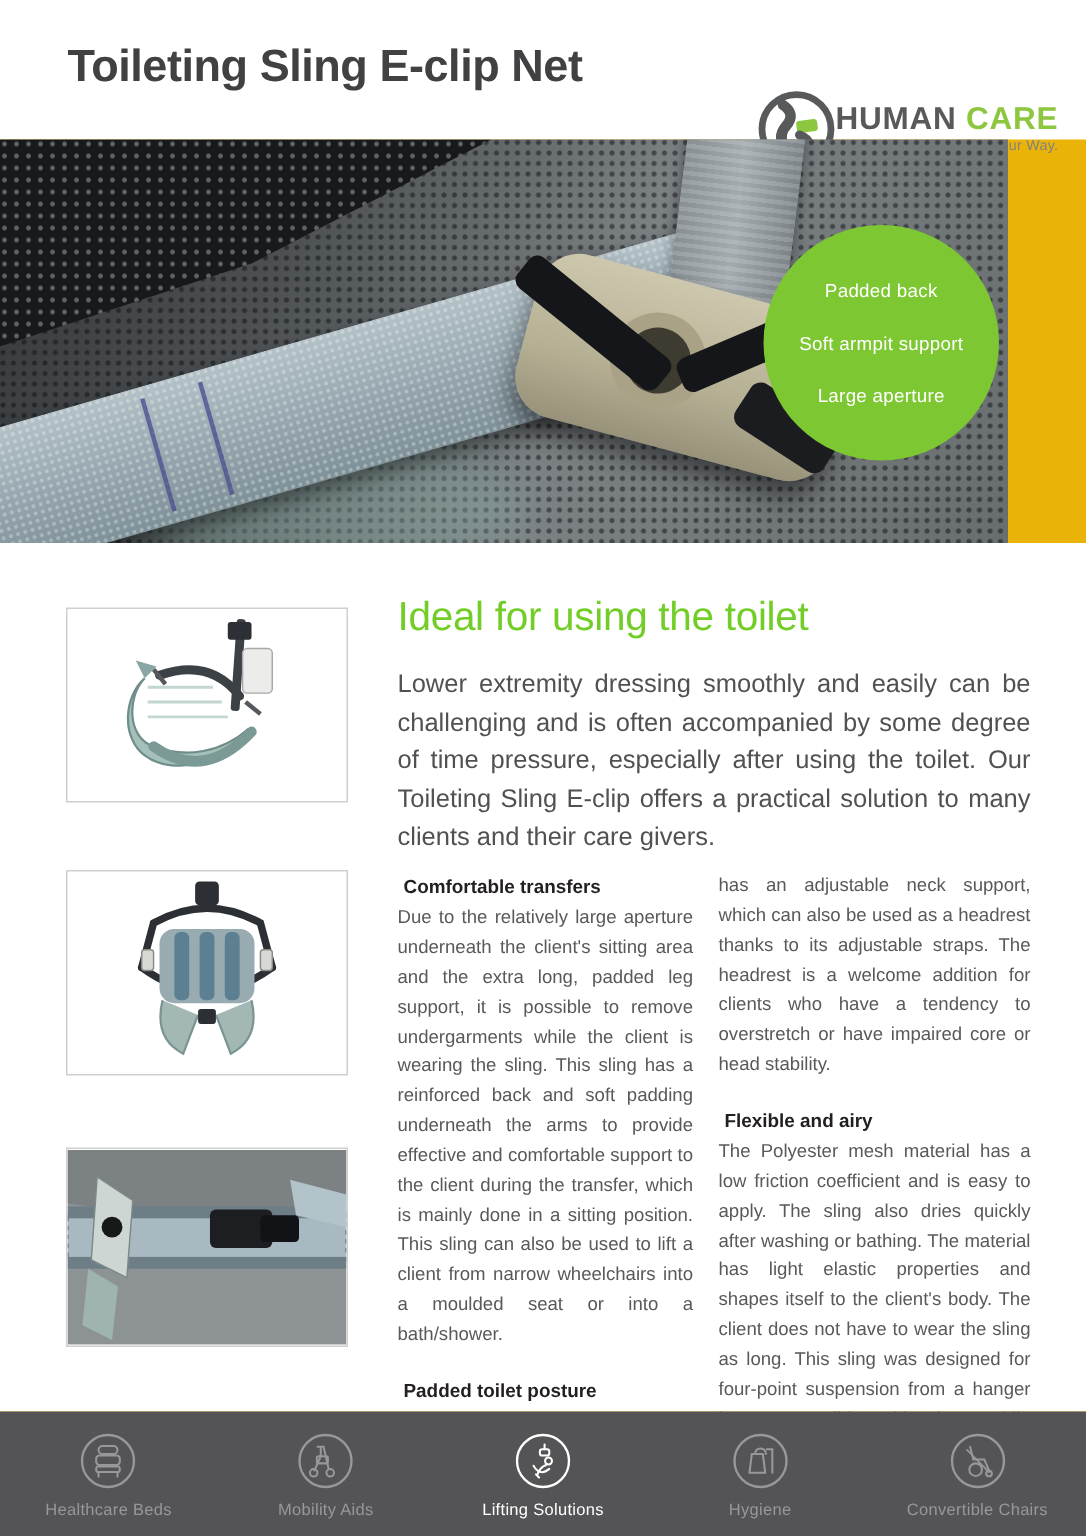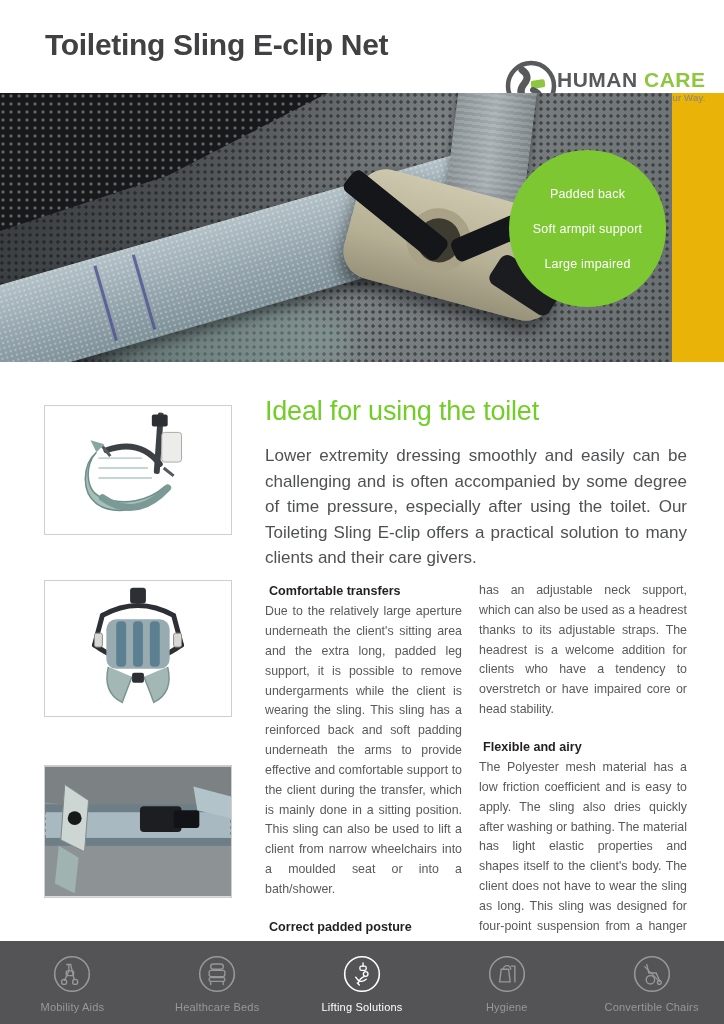--- a/index.html
+++ b/index.html
@@ -153,21 +153,21 @@
     <div class="hero-strap-top"></div>
     <div class="eclip">
       <div class="eclip-hole"></div>
       <div class="clamp-a"></div>
       <div class="clamp-b"></div>
       <div class="clamp-c"></div>
     </div>
     <div class="callout-circle">
       <div class="callout">Padded back</div>
       <div class="callout">Soft armpit support</div>
-      <div class="callout">Large impaired</div>
+      <div class="callout">Large aperture</div>
     </div>
   </div>
 
   <div class="content">
 
     <div class="product-box box1">
       <svg viewBox="0 0 188 128">
         <rect x="112" y="6" width="6" height="62" rx="2" fill="#3c4146" transform="rotate(4 115 37)"></rect>
         <rect x="118" y="26" width="20" height="30" rx="3" fill="#ececea" stroke="#a9a9a9"></rect>
         <rect x="108" y="8" width="16" height="12" rx="2" fill="#2c2f33"></rect>
@@ -216,58 +216,58 @@
 
     <div class="main-heading">Ideal for using the toilet</div>
     <div class="lead">Lower extremity dressing smoothly and easily can be challenging and is often accompanied by some degree of time pressure, especially after using the toilet. Our Toileting Sling E-clip offers a practical solution to many clients and their care givers.</div>
 
     <div class="col col-left">
       <div class="section">
         <h4>Comfortable transfers</h4>
         <p>Due to the relatively large aperture underneath the client's sitting area and the extra long, padded leg support, it is possible to remove undergarments while the client is wearing the sling. This sling has a reinforced back and soft padding underneath the arms to provide effective and comfortable support to the client during the transfer, which is mainly done in a sitting position. This sling can also be used to lift a client from narrow wheelchairs into a moulded seat or into a bath/shower.</p>
       </div>
       <div class="section">
-        <h4>Correct padded posture</h4>
+        <h4>Padded toilet posture</h4>
         <p>By fastening this sling to a hanger bar, this sling can help clients assume perfect toilet posture. The Toileting Sling High also</p>
       </div>
     </div>
 
     <div class="col col-right">
       <div class="section">
         <p>has an adjustable neck support, which can also be used as a headrest thanks to its adjustable straps. The headrest is a welcome addition for clients who have a tendency to overstretch or have impaired core or head stability.</p>
       </div>
       <div class="section">
         <h4>Flexible and airy</h4>
         <p>The Polyester mesh material has a low friction coefficient and is easy to apply. The sling also dries quickly after washing or bathing. The material has light elastic properties and shapes itself to the client's body. The client does not have to wear the sling as long. This sling was designed for four-point suspension from a hanger bar. Compatible with the mobile Diana II Comfort lift and Diana II 4 MSB.</p>
       </div>
     </div>
   </div>
 
   <div class="footer">
+
+    <div class="footer-item">
+      <svg viewBox="0 0 40 40" fill="none" stroke="currentColor" stroke-width="1.3" stroke-linecap="round">
+        <circle cx="20" cy="20" r="16.5" stroke-width="1.5"></circle>
+        <rect x="14" y="10.5" width="12" height="5" rx="2.5"></rect>
+        <rect x="12.5" y="16.5" width="15" height="6" rx="2"></rect>
+        <rect x="12.5" y="23.5" width="15" height="3.5" rx="1.5"></rect>
+        <path d="M14 27 v3 M26 27 v3"></path>
+      </svg>
+      <div class="footer-label">Healthcare Beds</div>
+    </div>
 
     <div class="footer-item">
       <svg viewBox="0 0 40 40" fill="none" stroke="currentColor" stroke-width="1.3" stroke-linecap="round">
         <circle cx="20" cy="20" r="16.5" stroke-width="1.5"></circle>
         <path d="M15 11 h4 M17 11 v6 l-4 9 M19 12 l3 13"></path>
         <rect x="14.5" y="17" width="7" height="4.5" rx="1"></rect>
         <circle cx="12.5" cy="27.5" r="2.4"></circle>
         <circle cx="23" cy="27.5" r="2.4"></circle>
       </svg>
       <div class="footer-label">Mobility Aids</div>
-    </div>
-
-    <div class="footer-item">
-      <svg viewBox="0 0 40 40" fill="none" stroke="currentColor" stroke-width="1.3" stroke-linecap="round">
-        <circle cx="20" cy="20" r="16.5" stroke-width="1.5"></circle>
-        <rect x="14" y="10.5" width="12" height="5" rx="2.5"></rect>
-        <rect x="12.5" y="16.5" width="15" height="6" rx="2"></rect>
-        <rect x="12.5" y="23.5" width="15" height="3.5" rx="1.5"></rect>
-        <path d="M14 27 v3 M26 27 v3"></path>
-      </svg>
-      <div class="footer-label">Healthcare Beds</div>
     </div>
 
     <div class="footer-item active">
       <svg viewBox="0 0 40 40" fill="none" stroke="currentColor" stroke-width="1.3" stroke-linecap="round">
         <circle cx="20" cy="20" r="16.5" stroke-width="1.5"></circle>
         <path d="M21 9.5 v3"></path>
         <rect x="18" y="12.5" width="6" height="4" rx="1.5"></rect>
         <circle cx="23.5" cy="20" r="2.2"></circle>
         <path d="M22 22.5 q-4 1.5 -5.5 6"></path>
         <path d="M14 23 q4 7 10 2"></path>

